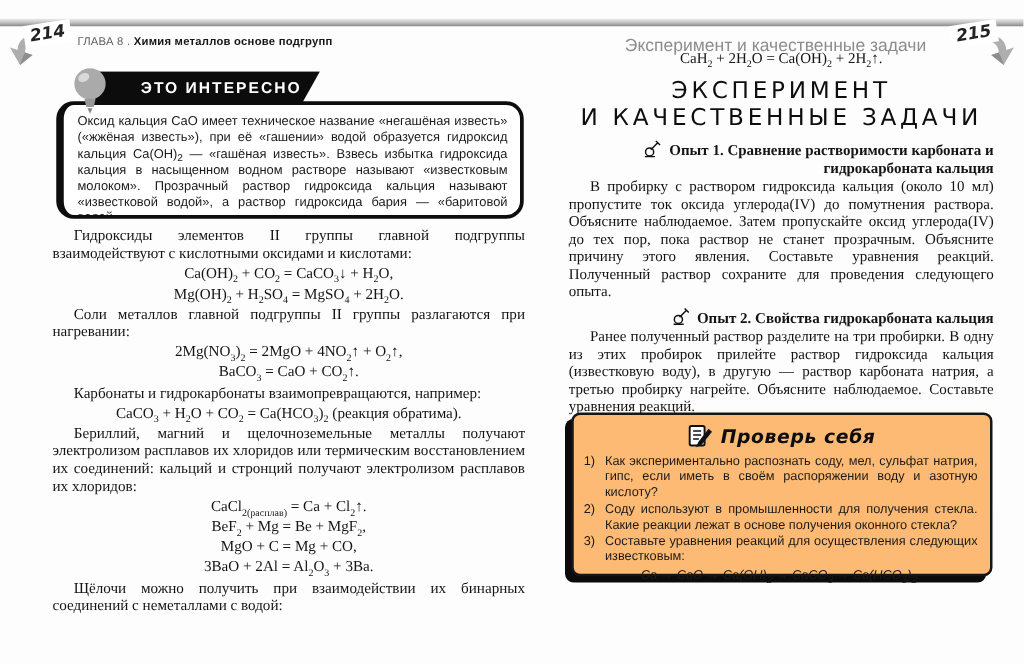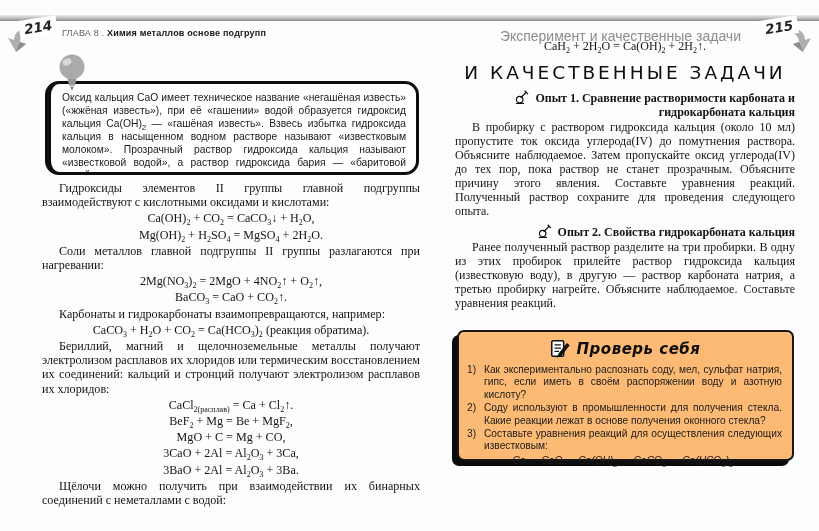--- a/index.html
+++ b/index.html
@@ -123,49 +123,52 @@
     <span class="pagenum">215</span>
   </div>
 
   <div class="bulb">
     <svg width="38" height="41" viewBox="0 0 38 41">
       <circle cx="19" cy="15" r="12.5" fill="#aaaaaa"></circle>
       <ellipse cx="14" cy="10" rx="4.6" ry="3.4" fill="#d9d9d9" transform="rotate(-25 14 10)"></ellipse>
       <path d="M14.5 27 h9 l-1.6 6.5 h-5.8 Z" fill="#989898"></path>
       <path d="M17 34.5 h4 l-2 4.5 Z" fill="#858585"></path>
     </svg>
+  </div>
+  <div class="fact-banner">
+    <span>ЭТО ИНТЕРЕСНО</span>
   </div>
   <div class="fact-box">
     <div>Оксид кальция CaO имеет техническое название «негашёная известь» («жжёная известь»), при её «гашении» водой образуется гидроксид кальция Ca(OH)<sub>2</sub> — «гашёная известь». Взвесь избытка гидроксида кальция в насыщенном водном растворе называют «известковым молоком». Прозрачный раствор гидроксида кальция называют «известковой водой», а раствор гидроксида бария — «баритовой водой».</div>
   </div>
 
   <div class="left-col">
       <div class="p">Гидроксиды элементов II группы главной подгруппы взаимодействуют с кислотными оксидами и кислотами:</div>
       <div class="eq">Ca(OH)<sub>2</sub> + CO<sub>2</sub> = CaCO<sub>3</sub>↓ + H<sub>2</sub>O,</div>
       <div class="eq">Mg(OH)<sub>2</sub> + H<sub>2</sub>SO<sub>4</sub> = MgSO<sub>4</sub> + 2H<sub>2</sub>O.</div>
       <div class="p">Соли металлов главной подгруппы II группы разлагаются при нагревании:</div>
       <div class="eq">2Mg(NO<sub>3</sub>)<sub>2</sub> = 2MgO + 4NO<sub>2</sub>↑ + O<sub>2</sub>↑,</div>
       <div class="eq">BaCO<sub>3</sub> = CaO + CO<sub>2</sub>↑.</div>
       <div class="p">Карбонаты и гидрокарбонаты взаимопревращаются, например:</div>
       <div class="eq">CaCO<sub>3</sub> + H<sub>2</sub>O + CO<sub>2</sub> = Ca(HCO<sub>3</sub>)<sub>2</sub> (реакция обратима).</div>
       <div class="p">Бериллий, магний и щелочноземельные металлы получают электролизом расплавов их хлоридов или термическим восстановлением их соединений: кальций и стронций получают электролизом расплавов их хлоридов:</div>
       <div class="eq">CaCl<sub>2(расплав)</sub> = Ca + Cl<sub>2</sub>↑.</div>
       <div class="eq">BeF<sub>2</sub> + Mg = Be + MgF<sub>2</sub>,</div>
       <div class="eq">MgO + C = Mg + CO,</div>
-      <div class="eq">3CaO + 2Al = Al<sub>2</sub>O<sub>3</sub> + 3Ca,</div>
       <div class="eq">3BaO + 2Al = Al<sub>2</sub>O<sub>3</sub> + 3Ba.</div>
       <div class="p">Щёлочи можно получить при взаимодействии их бинарных соединений с неметаллами с водой:</div>
     </div>
 
   <div class="right-col">
     <div>
         <div class="eq">CaH<sub>2</sub> + 2H<sub>2</sub>O = Ca(OH)<sub>2</sub> + 2H<sub>2</sub>↑.</div>
       </div>
 
     <div class="section-heading">
+      <div>ЭКСПЕРИМЕНТ</div>
       <div>И КАЧЕСТВЕННЫЕ ЗАДАЧИ</div>
     </div>
 
     <div class="opyt">
       <svg width="15" height="14" viewBox="0 0 20 19">
         <path d="M13 1 L17.5 5.5 M15 3 L7.5 10.5" stroke="#111" stroke-width="1.6" fill="none"></path>
         <circle cx="6.2" cy="13" r="4.4" fill="none" stroke="#111" stroke-width="1.6"></circle>
         <path d="M1 18.3 h11" stroke="#111" stroke-width="1.6"></path>
       </svg><span>Опыт 1. Сравнение растворимости карбоната и гидрокарбоната кальция</span>
     </div>

